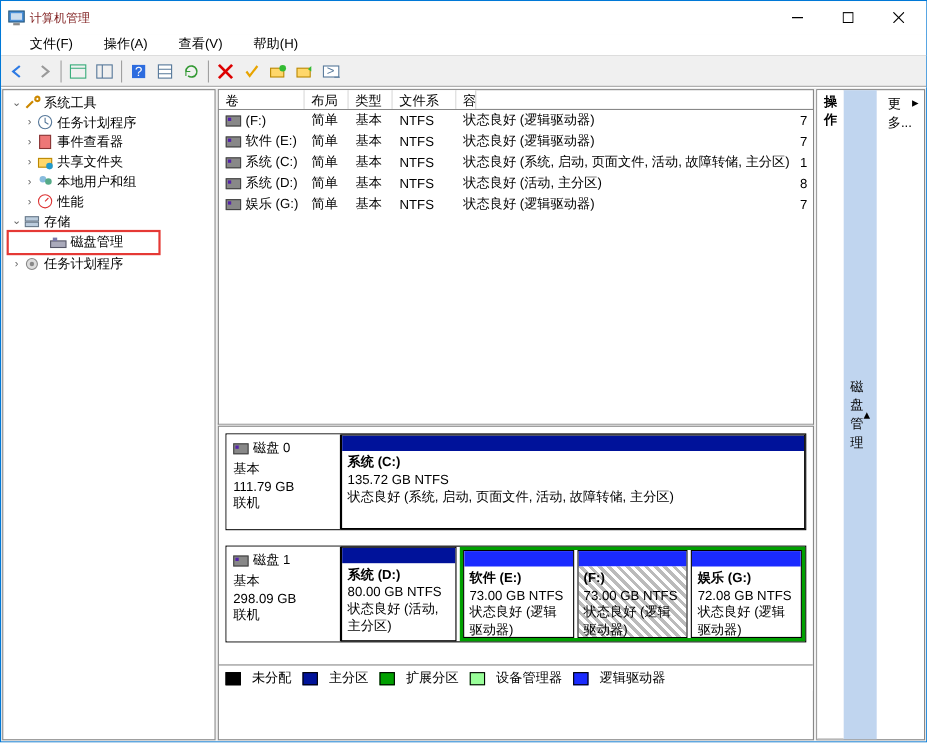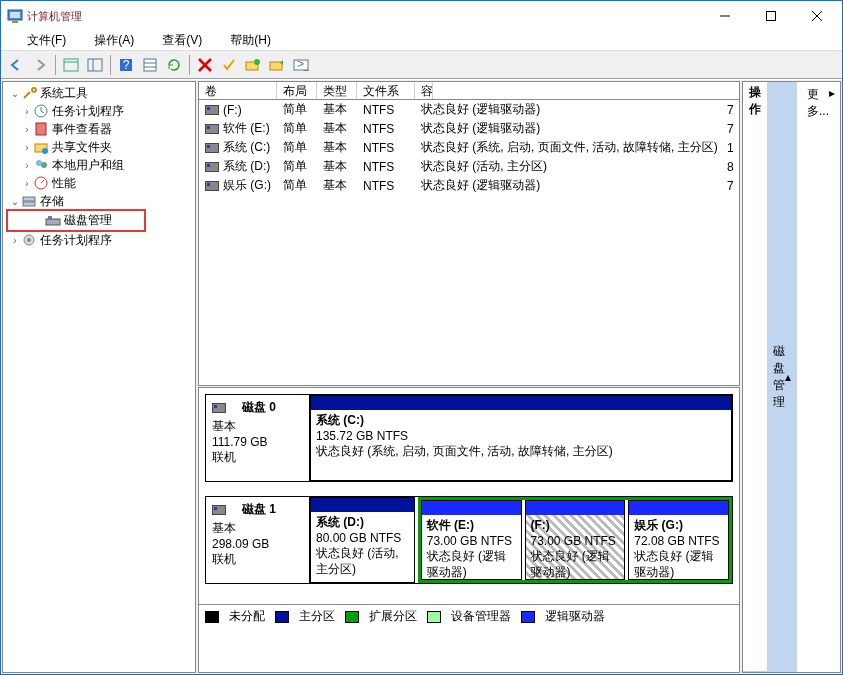--- a/index.html
+++ b/index.html
@@ -35,21 +35,21 @@
 .vc-type { width: 40px; }
 .vc-fs { width: 58px; }
 .vc-status { flex: 1; }
 .vc-pct { width: 18px; text-align: right; }
 .disk-icon-sm { width: 14px; height: 10px; background: #888; border: 1px solid #444; position: relative; }
 .disk-icon-sm::after { content:''; position:absolute; left:1px; top:1px; width:3px; height:3px; background:#52a; }
 .diskmap { flex: 1; background: #fff; border: 1px solid #888; overflow: auto; position: relative; margin-top: 1px; }
 .diskmap-inner { padding: 6px; }
 .diskrow { display: flex; border: 1px solid #000; margin-bottom: 14px; height: 88px; }
 .diskinfo { width: 104px; border-right: 1px solid #000; padding: 4px 6px; background: #fff; position: relative; }
-.diskinfo .dname { font-weight: bold; margin-bottom: 2px; display: flex; align-items: center; gap: 16px; text-align: right; }
+.diskinfo .dname { font-weight: normal; margin-bottom: 2px; display: flex; align-items: center; gap: 4px; text-align: right; }
 .parts { flex: 1; display: flex; gap: 3px; padding: 0; position: relative; }
 .part { flex: 1; border: 1px solid #000; display: flex; flex-direction: column; min-width: 0; overflow: hidden; }
 .part .stripe { height: 14px; background: #00129a; }
 .part .pbody { flex: 1; padding: 3px 5px; overflow: hidden; font-size: 11px; line-height: 1.3; }
 .part .pbody .pname { font-weight: bold; }
 .parts.ext-wrapped { border: 3px solid #00a000; padding: 0; }
 .legend { border-top: 1px solid #888; padding: 3px 6px; display: flex; gap: 10px; align-items: center; background: #fff; position: sticky; bottom: 0; }
 .lsw { width: 14px; height: 12px; border: 1px solid #000; }
 .rightpane { width: 99px; background: #fff; border: 1px solid #888; margin: 1px; display: flex; }
 .rp-hdr { background: #fff; border-bottom: 1px solid #ccc; padding: 2px 6px; font-weight: bold; }

